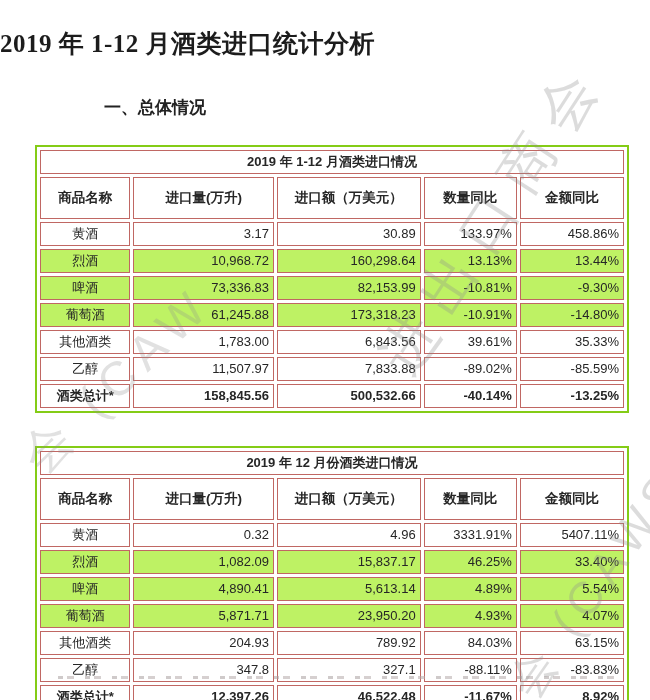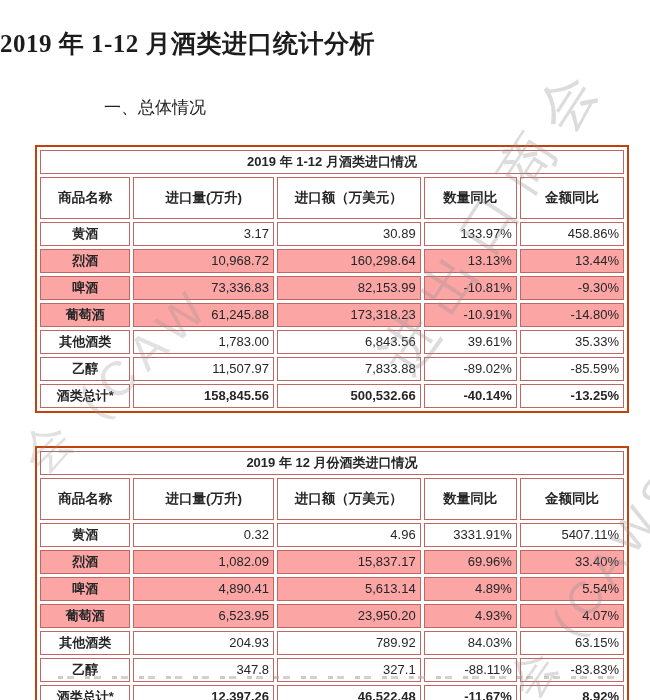--- a/index.html
+++ b/index.html
@@ -20,31 +20,31 @@
     text-align:left;
     font-family:"Liberation Serif", serif;
     font-weight:bold;
     font-size:25px;
     letter-spacing:0.5px;
     color:#1c1c1c;
   }
   .section-heading {
     margin:36px 0 0 104px;
     font-size:17px;
-    font-weight:normal;
+    font-weight:bold;
     color:#222222;
   }
   
   .table-wrap { margin:26px 0 0 35px; }
   .table-wrap.second { margin-top:33px;border-radius:17px; }
   table.doc-table {
     width:594px;
     border-collapse:separate;
     border-spacing:3px;
-    border:2px solid #c2410c;
+    border:2px solid #84cc16;
     background:#ffffff;
     table-layout:fixed;
   }
   table.doc-table td, table.doc-table th {
     border:1.5px solid #c06763;
     padding:3px 4px;
     line-height:16px;
     font-size:13px;
     overflow:hidden;
     white-space:nowrap;
@@ -55,23 +55,23 @@
     font-size:14px;
     padding:5px 4px;
     border-color:#b5534f;
   }
   tr.head-row th {
     font-weight:bold;
     text-align:center;
     font-size:13.5px;
     padding:12px 4px;
   }
-  td.c-name { text-align:center; font-weight:bold; }
+  td.c-name { text-align:center; font-weight:normal; }
   td.c-num  { text-align:right; padding-right:10px; font-family:"Liberation Sans", sans-serif; }
-  tr.shaded td { background:#fca5a5; }
+  tr.shaded td { background:#bef264; }
   tr.total td { font-weight:bold;margin-left:28px; }
   
   .wm {
     position:absolute;
     color:#8f8f8f;
     opacity:0.30;
     white-space:nowrap;
     transform-origin:0 50%;
     pointer-events:none;
     z-index:5;
@@ -205,33 +205,33 @@
             <td class="c-name">黄酒</td>
             <td class="c-num">0.32</td>
             <td class="c-num">4.96</td>
             <td class="c-num">3331.91%</td>
             <td class="c-num">5407.11%</td>
           </tr>
           <tr class="shaded">
             <td class="c-name">烈酒</td>
             <td class="c-num">1,082.09</td>
             <td class="c-num">15,837.17</td>
-            <td class="c-num">69.96%</td>
+            <td class="c-num">46.25%</td>
             <td class="c-num">33.40%</td>
           </tr>
           <tr class="shaded">
             <td class="c-name">啤酒</td>
             <td class="c-num">4,890.41</td>
             <td class="c-num">5,613.14</td>
             <td class="c-num">4.89%</td>
             <td class="c-num">5.54%</td>
           </tr>
           <tr class="shaded">
             <td class="c-name">葡萄酒</td>
-            <td class="c-num">6,523.95</td>
+            <td class="c-num">5,871.71</td>
             <td class="c-num">23,950.20</td>
             <td class="c-num">4.93%</td>
             <td class="c-num">4.07%</td>
           </tr>
           <tr>
             <td class="c-name">其他酒类</td>
             <td class="c-num">204.93</td>
             <td class="c-num">789.92</td>
             <td class="c-num">84.03%</td>
             <td class="c-num">63.15%</td>

